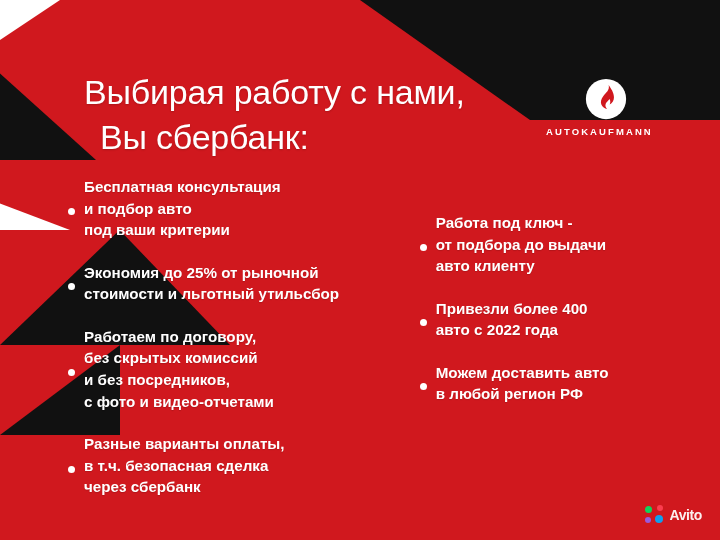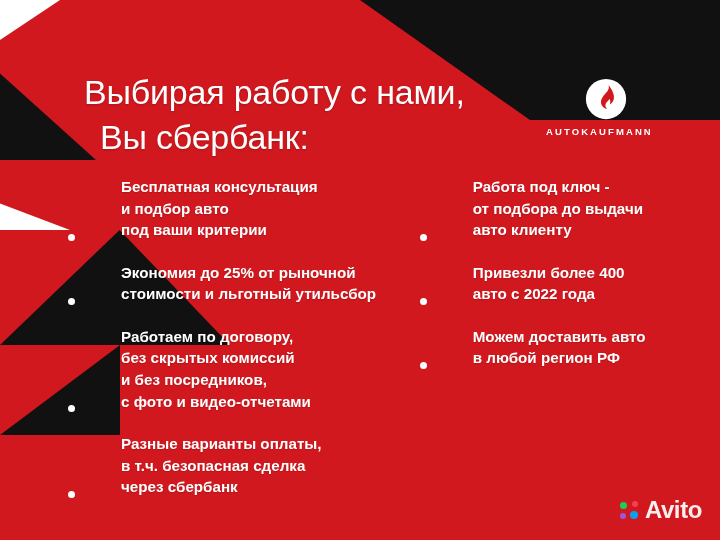--- a/index.html
+++ b/index.html
@@ -119,26 +119,26 @@
     top: 176px;
     width: 600px;
     display: flex;
     gap: 24px;
   }
   .col {
     width: 330px;
   }
   .col.right {
     width: 250px;
+    margin-top: 36px;
   }
   .bullet {
     display: flex;
-    align-items: flex-end;
+    align-items: center;
     margin-bottom: 21px;
-    gap: 37px;
   }
   .dot {
     width: 7px;
     height: 7px;
     border-radius: 50%;
     background: #ffffff;
     flex: 0 0 7px;
     margin-top: 7px;
     margin-right: 9px;
   }
@@ -170,21 +170,21 @@
     position: absolute;
     border-radius: 50%;
     display: block;
   }
   .wm-dots .d1 { width: 7px;  height: 7px;  left: 0;   top: 1px;  background: #04e061; }
   .wm-dots .d2 { width: 6px;  height: 6px;  left: 12px; top: 0;   background: #ff4053; }
   .wm-dots .d3 { width: 6px;  height: 6px;  left: 0;   top: 12px; background: #965eeb; }
   .wm-dots .d4 { width: 8px;  height: 8px;  left: 10px; top: 10px; background: #0af; }
   .wm-text {
     color: #ffffff;
-    font-size: 24px;
+    font-size: 14px;
     font-weight: bold;
     letter-spacing: -0.4px;
   }
 </style>
 </head>
 <body>
 
 <div id="poster">
 
   <div class="shape wedge-top-right"></div>

